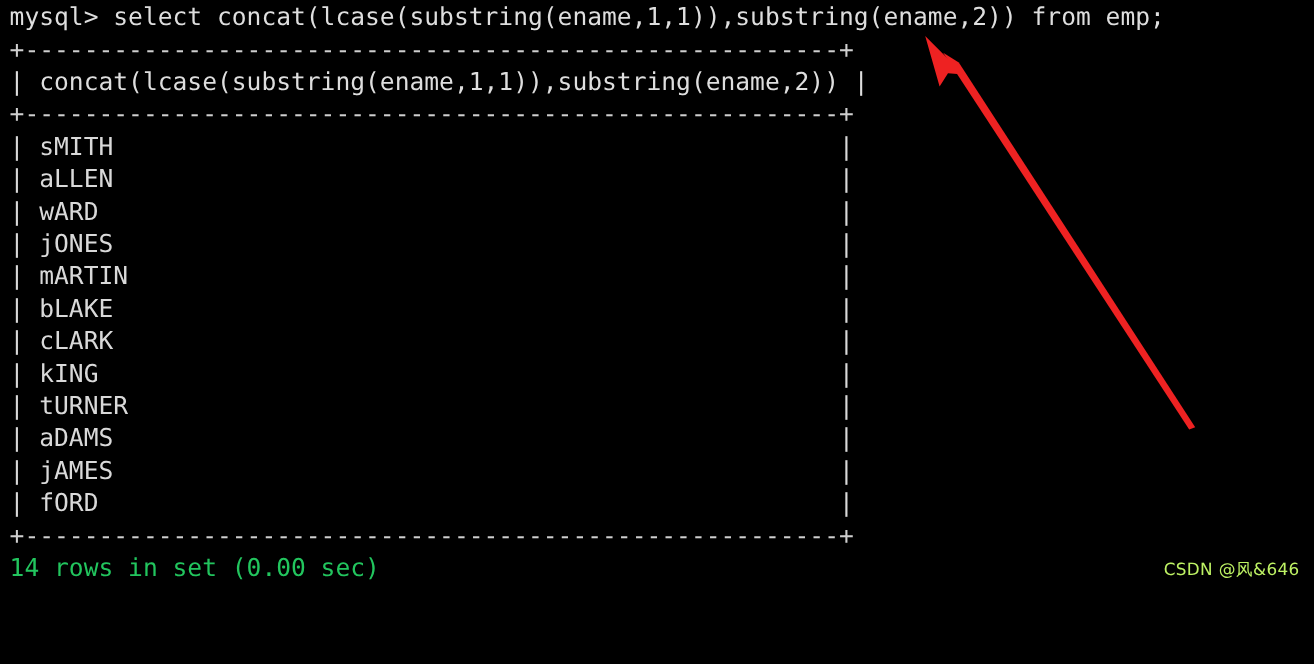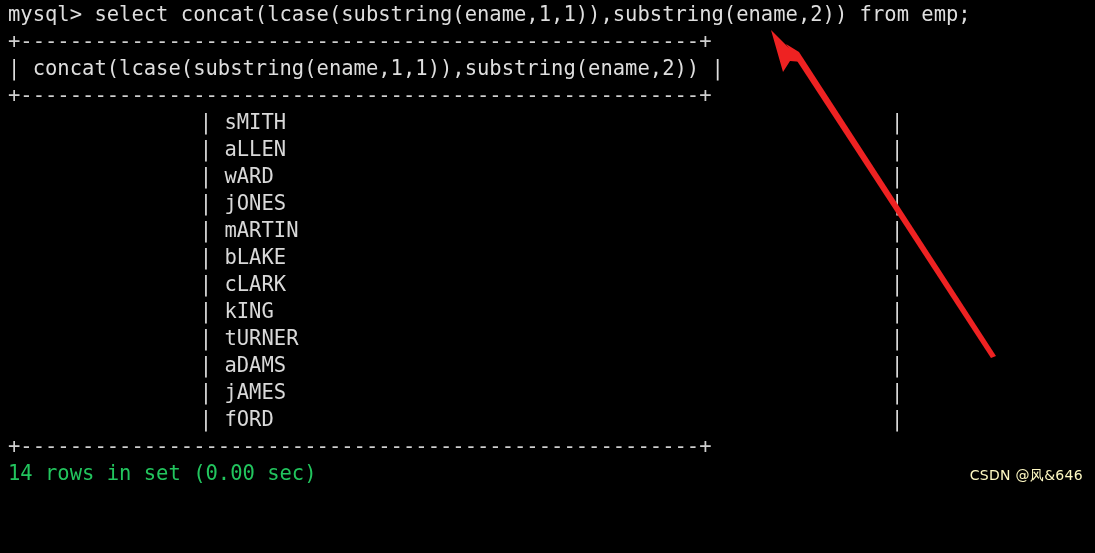--- a/index.html
+++ b/index.html
@@ -33,39 +33,39 @@
     height: 27px;
     line-height: 27px;
     font-size: 20.5px;
     color: #d9d9d9;
     font-family: "DejaVu Sans Mono", "Liberation Mono", monospace;
   }
 
   .tline.prompt-line { color: #dedede; }
   .tline.rule-line   { color: #cfcfcf; }
   .tline.header-line { color: #dedede; }
-  .tline.data-line   { color: #d9d9d9; text-align: center; }
+  .tline.data-line   { color: #d9d9d9; }
   .tline.status-line { color: #22c55e; }
 
   
   #annotation-arrow {
     position: absolute;
     left: 0;
     top: 0;
     width: 1095px;
     height: 553px;
     pointer-events: none;
   }
 
   
   #watermark {
     position: absolute;
     right: 12px;
     bottom: 8px;
-    color: #fef9c3;
+    color: #bef264;
     font-family: "DejaVu Sans", "Liberation Sans", sans-serif;
     font-size: 14px;
     line-height: 18px;
     white-space: pre;
     letter-spacing: 0.3px;
   }
 </style>
 </head>
 <body>
 

